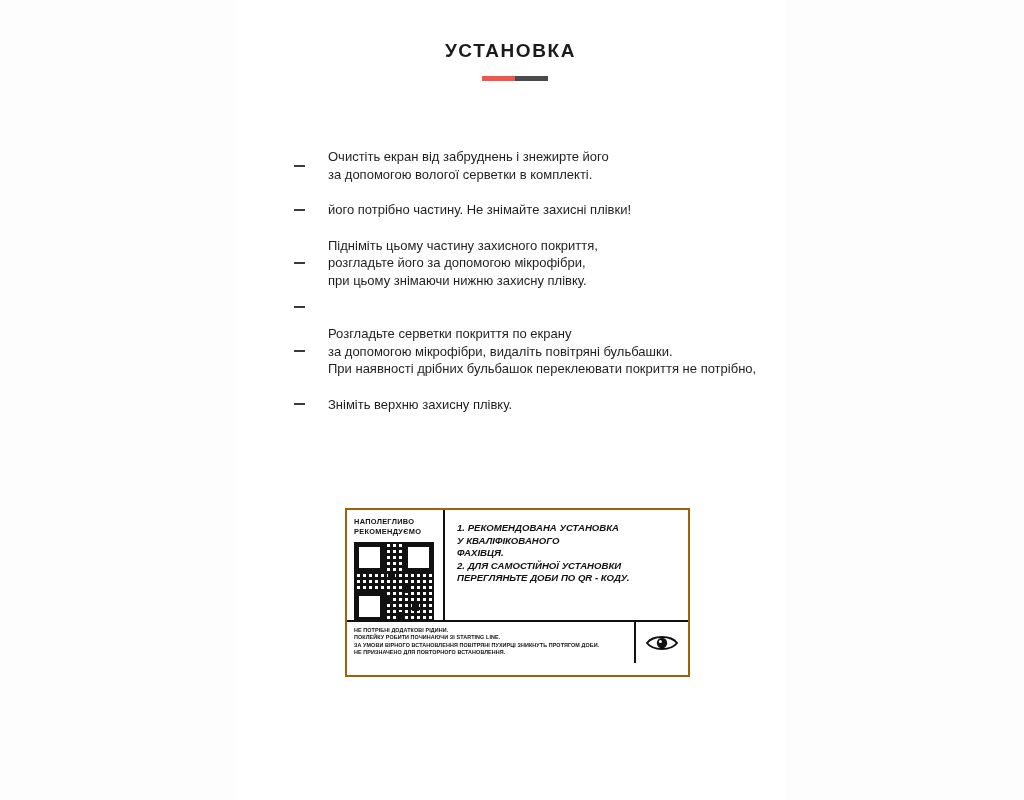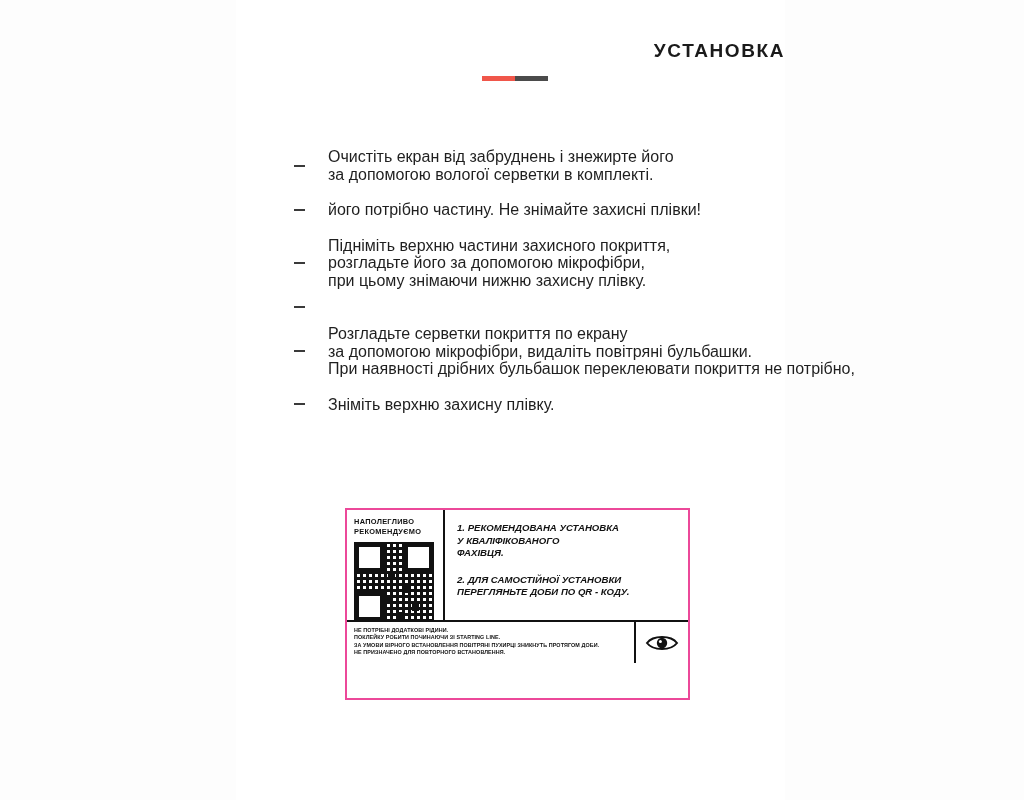--- a/index.html
+++ b/index.html
@@ -38,21 +38,21 @@
     top: 0;
     width: 549px;
     height: 786px;
     background: #ffffff;
   }
   .title {
     position: absolute;
     left: 0;
     top: 40px;
     width: 549px;
-    text-align: right;
+    text-align: center;
     font-size: 19px;
     font-weight: bold;
     letter-spacing: 1.6px;
     color: #1a1a1a;
   }
   .rule {
     position: absolute;
     top: 76px;
     left: 246px;
     width: 66px;
@@ -86,36 +86,36 @@
     position: absolute;
     left: 0;
     top: 50%;
     transform: translateY(-50%);
     width: 11px;
     height: 2px;
     background: #3a3a3a;
   }
   .step .lines {
     margin-left: 34px;
-    font-size: 16px;
+    font-size: 13px;
     line-height: 17.5px;
     color: #1f1f1f;
   }
   .step .lines div {
     white-space: nowrap;
   }
 
   
   .label-card {
     position: absolute;
     left: 109px;
     top: 508px;
     width: 345px;
-    height: 192px;
-    border: 2px solid #ec4899;
+    height: 169px;
+    border: 2px solid #a16207;
     background: #ffffff;
     box-sizing: border-box;
   }
   .label-top {
     display: flex;
     height: 110px;
     box-sizing: border-box;
   }
   .label-left {
     width: 98px;
@@ -170,21 +170,20 @@
     box-sizing: border-box;
     font-style: italic;
   }
   .label-right .blk {
     font-size: 9.6px;
     font-weight: bold;
     line-height: 12.6px;
     color: #111;
   }
   .label-right .blk.second {
-    margin-top: 14px;
   }
   .label-bottom {
     display: flex;
     height: 43px;
     border-top: 2px solid #111111;
     box-sizing: border-box;
   }
   .fineprint {
     flex: 1;
     padding: 5px 4px 2px 7px;
@@ -233,21 +232,21 @@
       <div class="step">
         <span class="dash"></span>
         <div class="lines">
           <div>його потрібно частину. Не знімайте захисні плівки!</div>
         </div>
       </div>
 
       <div class="step">
         <span class="dash"></span>
         <div class="lines">
-          <div>Підніміть верхню частини захисного покриття,</div>
+          <div>Підніміть цьому частину захисного покриття,</div>
           <div>розгладьте його за допомогою мікрофібри,</div>
           <div>при цьому знімаючи нижню захисну плівку.</div>
         </div>
       </div>
 
       <div class="step">
         <span class="dash"></span>
       </div>
 
       <div class="step">

